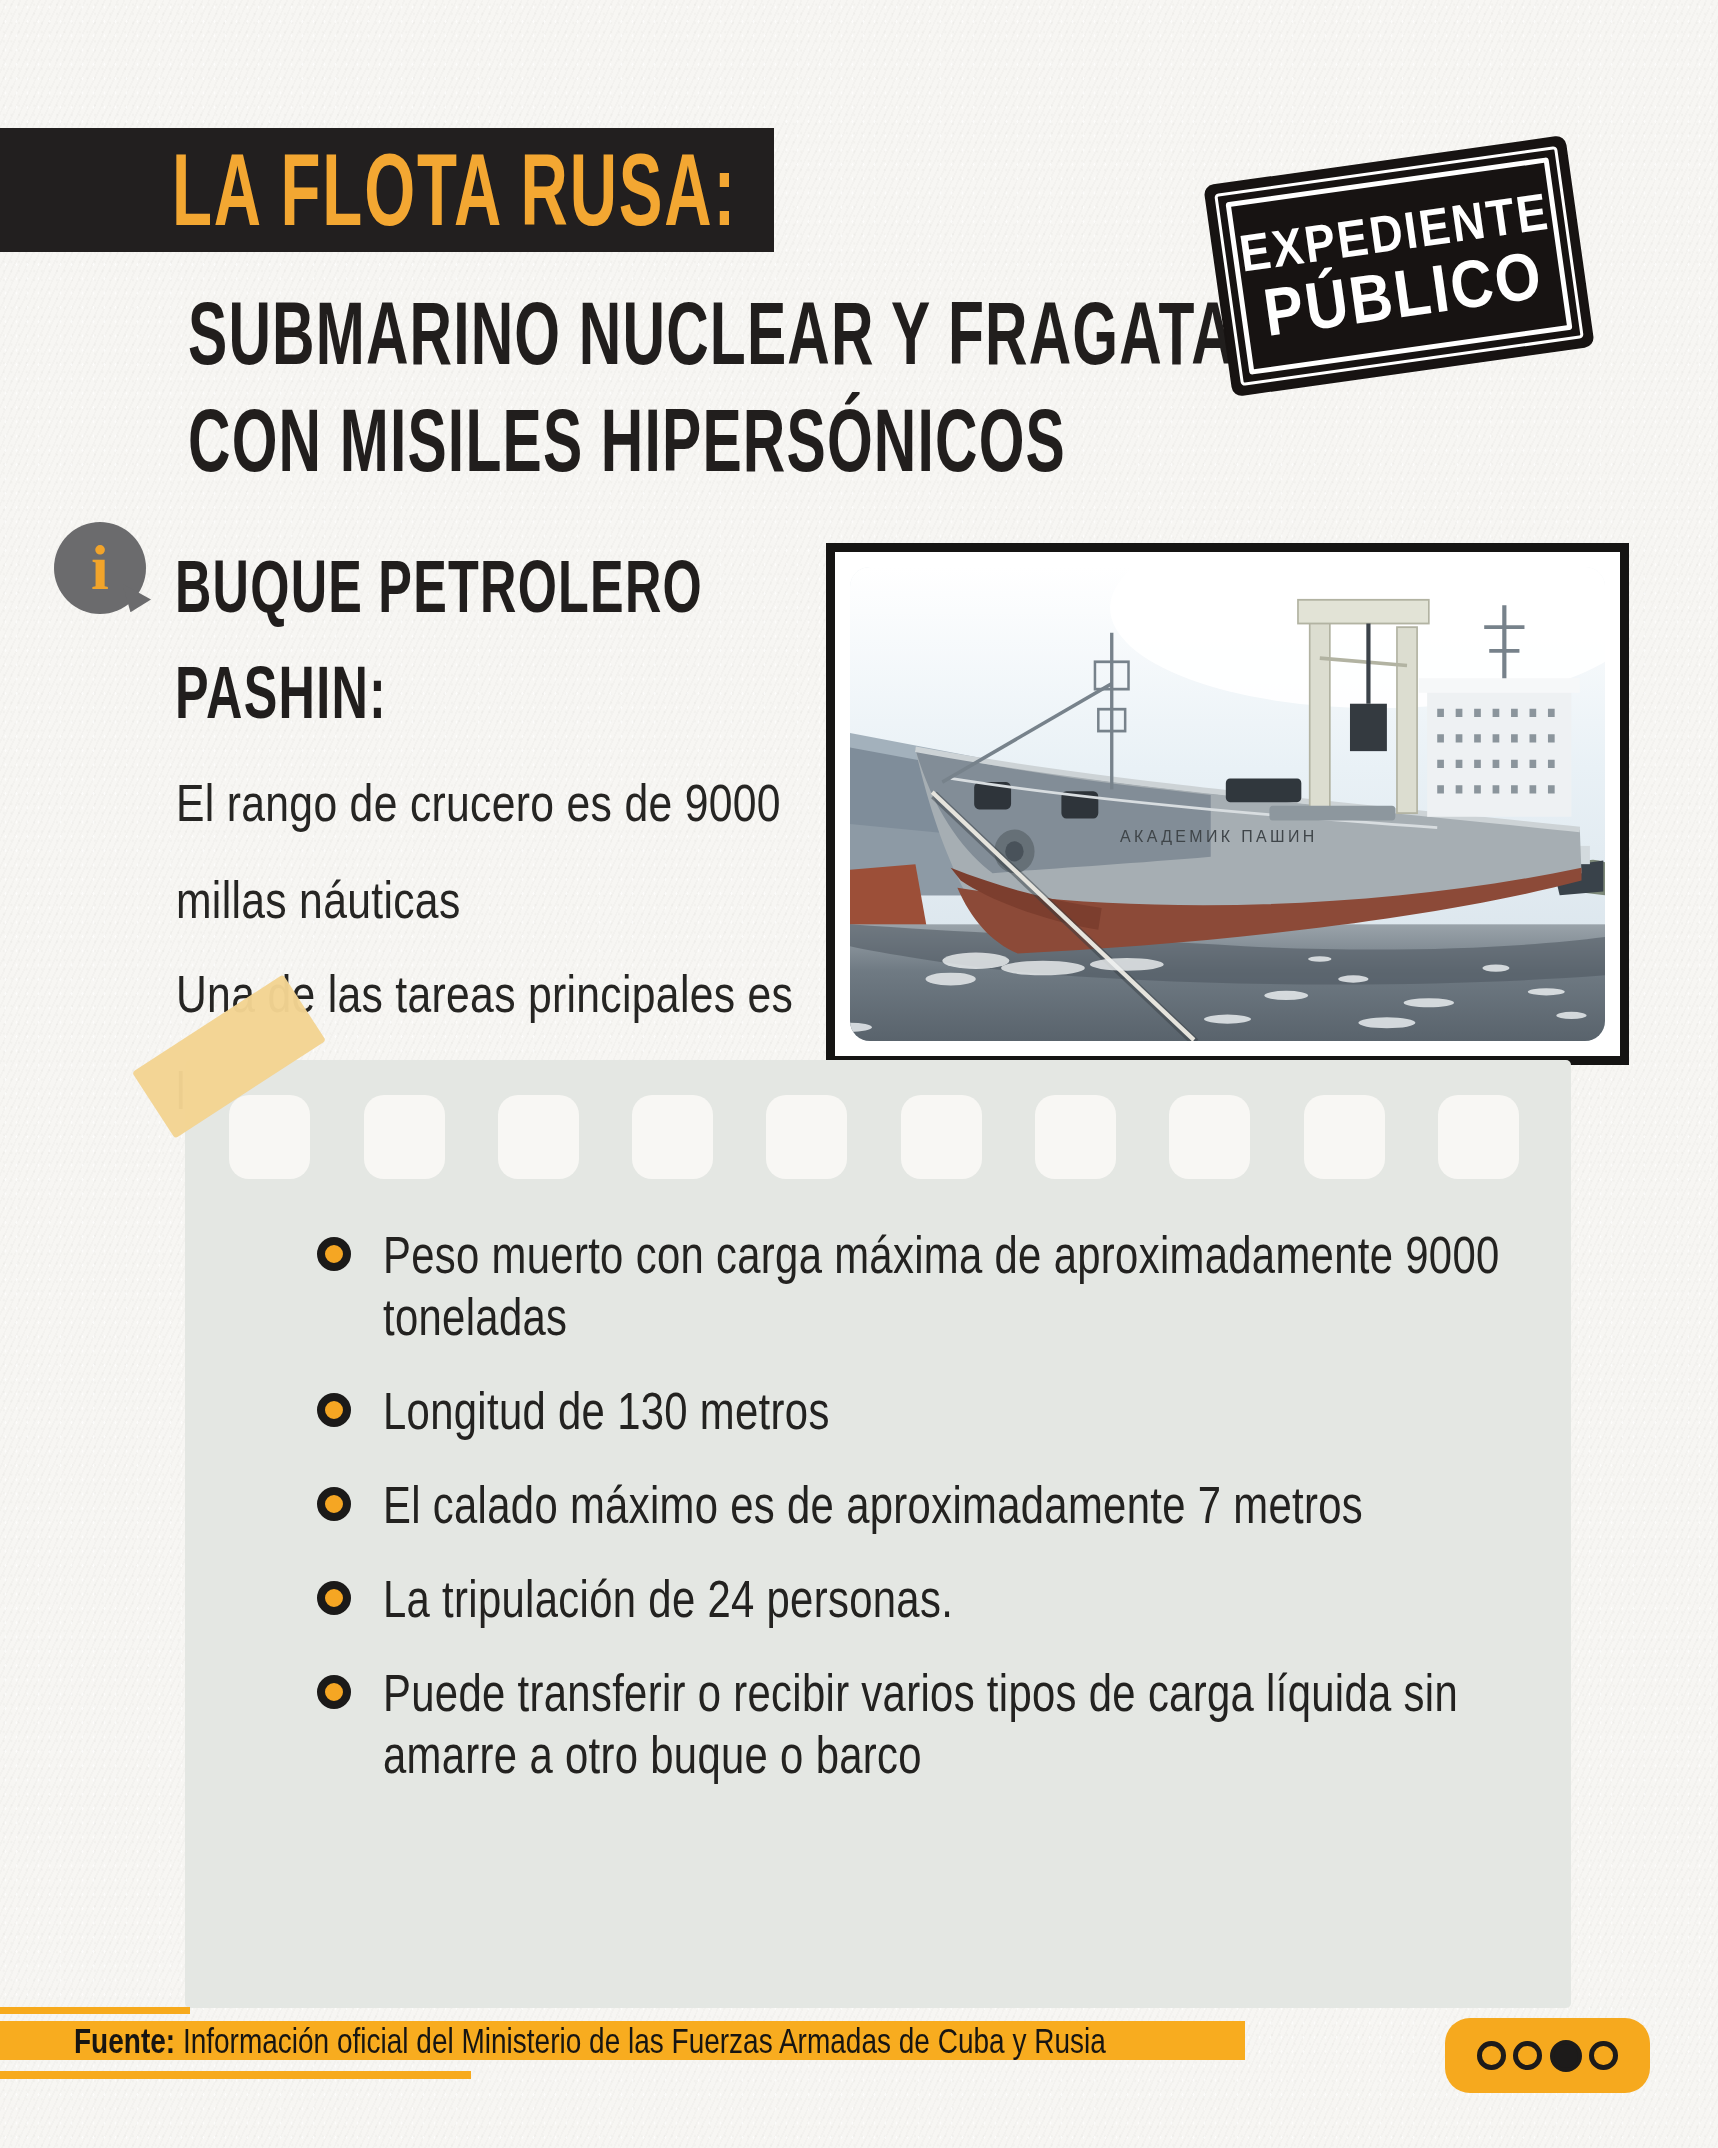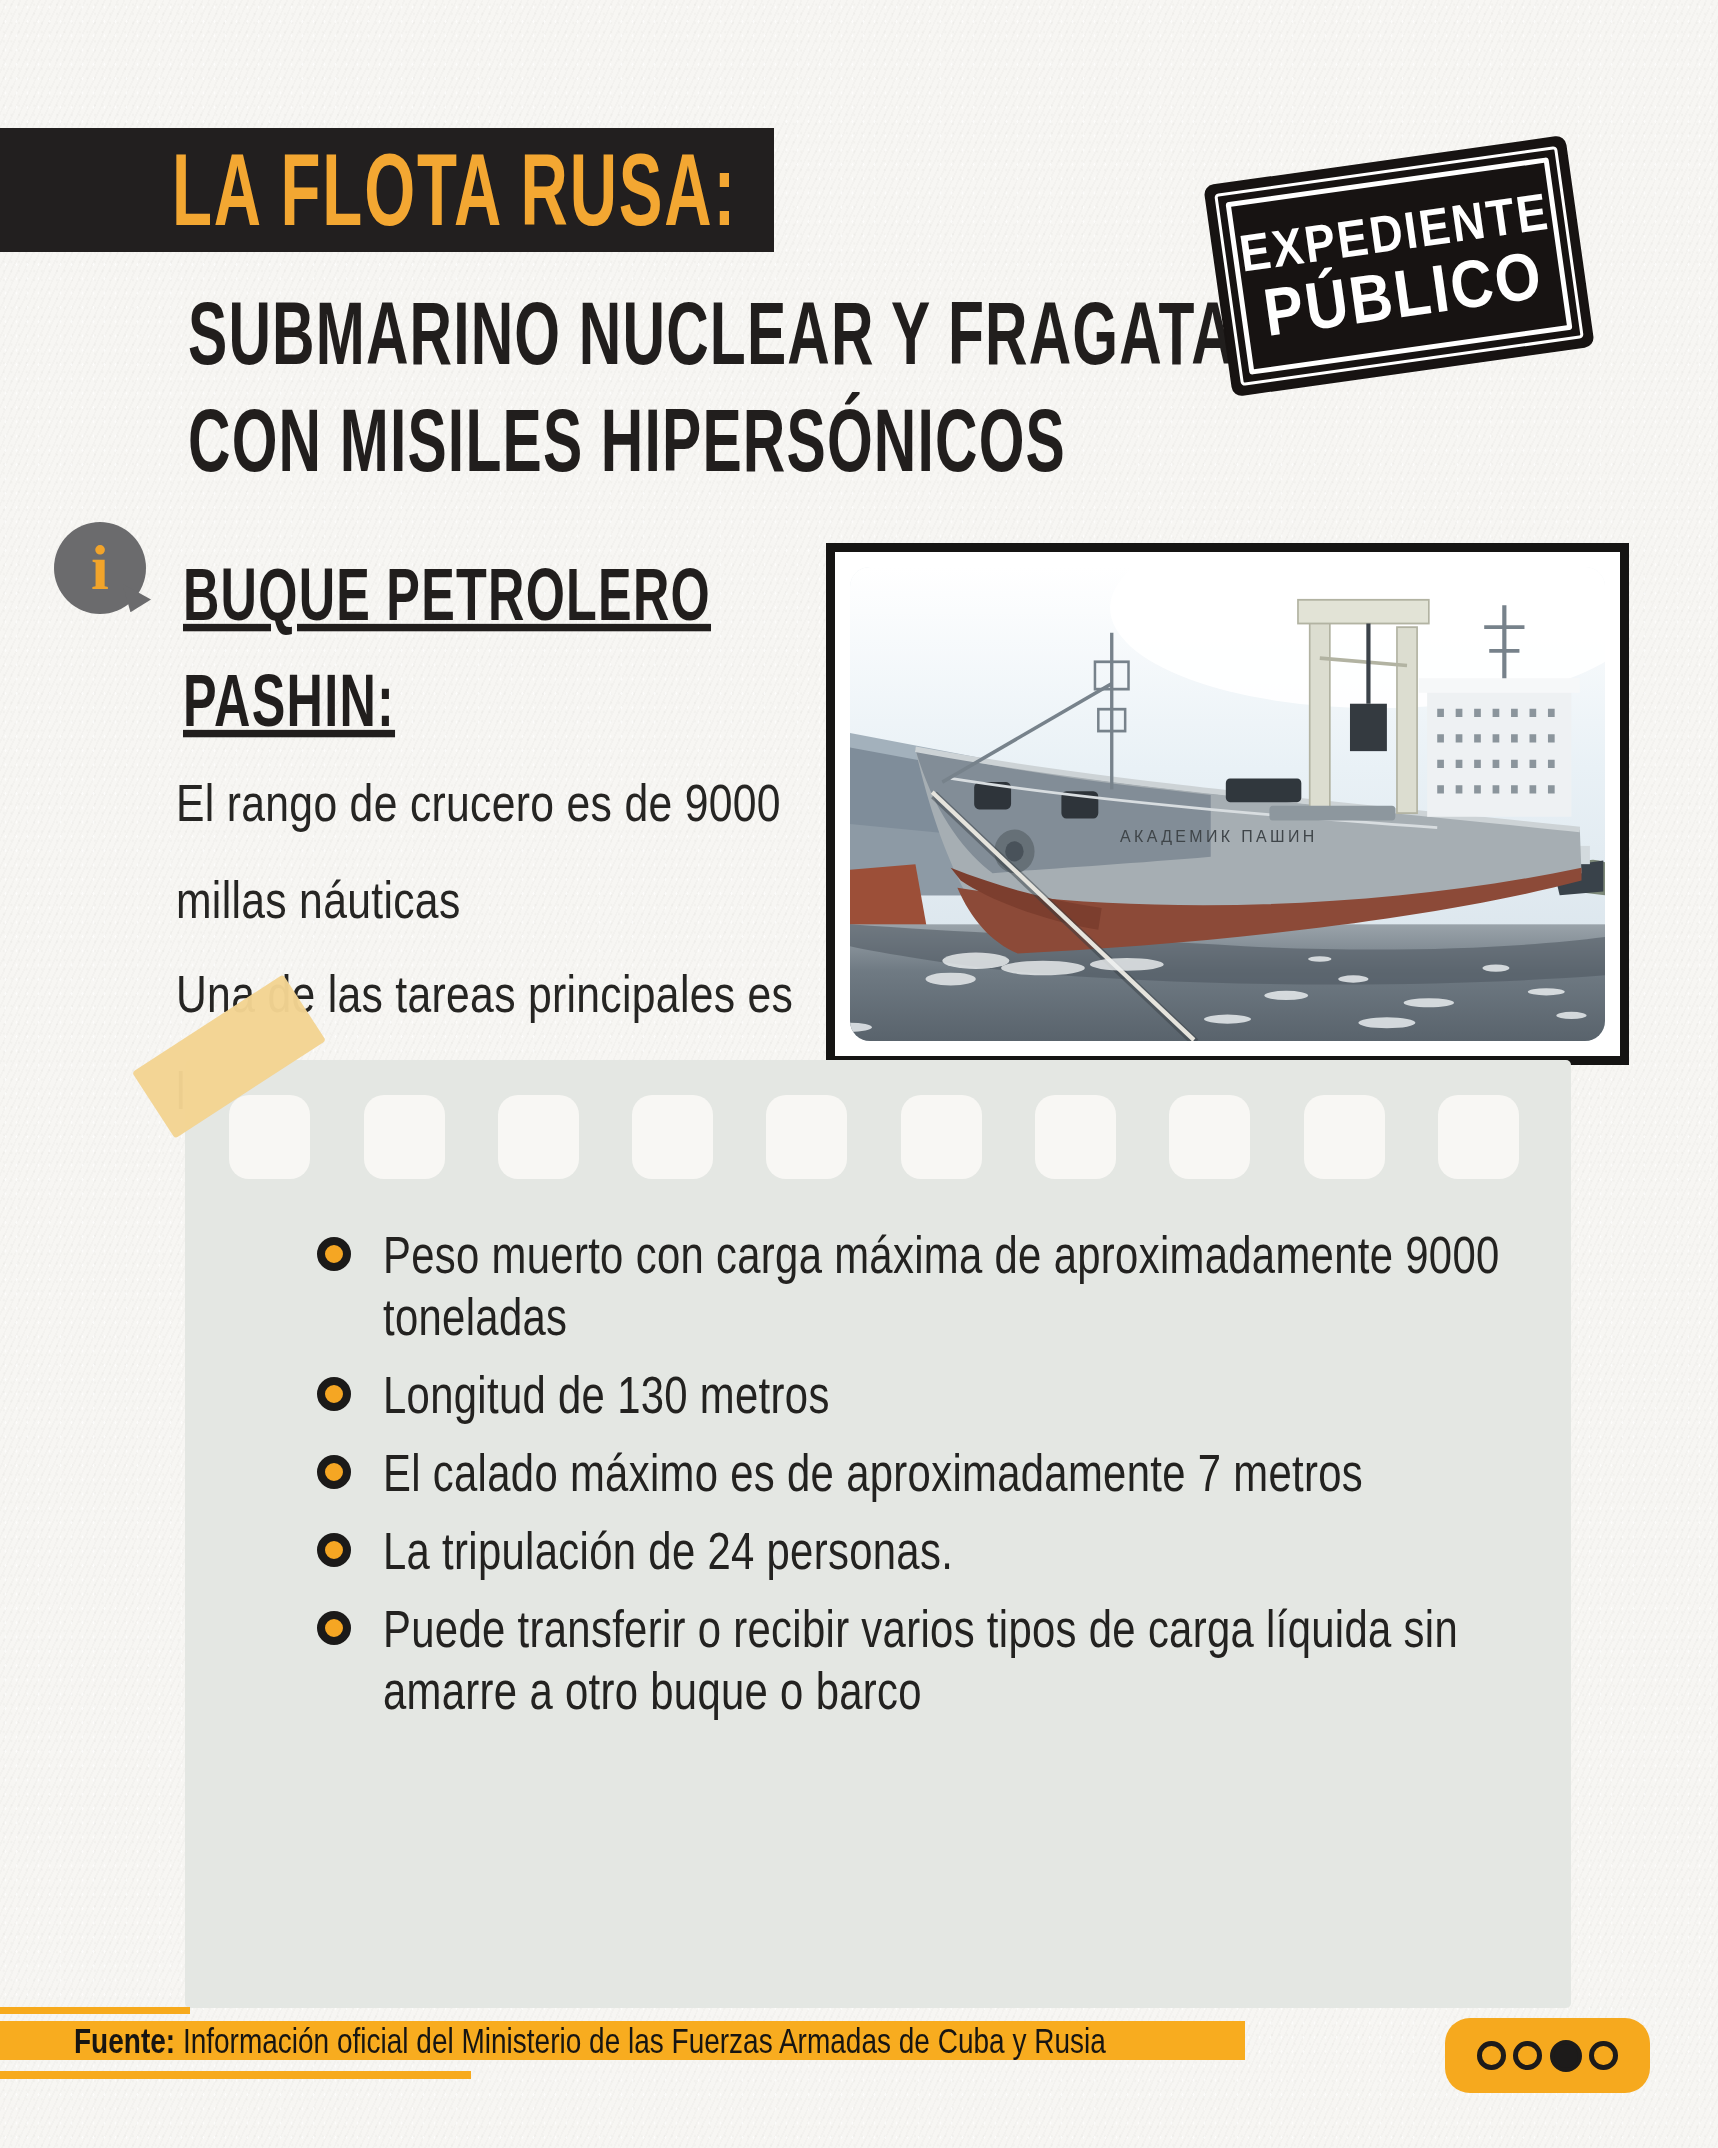--- a/index.html
+++ b/index.html
@@ -41,21 +41,21 @@
   .para .tline{display:block;font-size:52px;line-height:97px;transform:scaleX(0.82);transform-origin:left center;white-space:nowrap;letter-spacing:0.4px;}
   
   .photo-frame{position:absolute;left:826px;top:543px;width:803px;height:522px;box-sizing:border-box;border:9.2px solid #151413;background:#ffffff;padding:15px;text-decoration:underline;}
   .photo-inner{width:100%;height:100%;border-radius:20px;overflow:hidden;background:#e8eef2;}
   .photo-inner svg{display:block;width:100%;height:100%;}
   
   .tape{position:absolute;left:139px;top:1017px;width:180px;height:79px;background:#f3d492;transform:rotate(-33deg);border-radius:3.4px;opacity:0.97;z-index:3;}
   
   .panel{position:absolute;left:185px;top:1060px;width:1386px;height:948px;background:#e4e7e3;border-radius:5px;z-index:2;}
   .film-hole{position:absolute;top:35px;width:81px;height:84px;border-radius:20px;background:#f8f7f4;}
-  .spec-list{position:absolute;left:132px;top:165px;right:84px;margin:0;padding:0;list-style:none;display:flex;flex-direction:column;gap:16px;}
+  .spec-list{position:absolute;left:132px;top:165px;right:84px;margin:0;padding:0;list-style:none;display:flex;flex-direction:column;gap:32px;}
   .spec-item{display:flex;gap:32px;}
   .spec-item .dot{flex:none;width:34px;height:34px;box-sizing:border-box;border:8.4px solid #1b1a19;border-radius:50%;background:#f5a623;margin-top:11.7px;}
   .spec-item .li-text{min-width:0;}
   .spec-item .tline{display:block;font-size:51px;line-height:62px;color:#232220;transform:scaleX(0.82);transform-origin:left center;white-space:nowrap;letter-spacing:0.4px;}
   
   .src-line-top{position:absolute;left:0;top:2007px;width:190px;height:6.7px;background:#f7aa1c;z-index:4;}
   .src-bar{position:absolute;left:0;top:2021px;width:1245px;height:39px;background:#f8ac1f;display:flex;align-items:center;z-index:4;}
   .src-bar .src-text{display:inline-block;margin-left:74px;font-size:35px;transform:scaleX(0.80);transform-origin:left center;white-space:nowrap;color:#171512;}
   .src-bar .lbl{font-weight:bold;}
   .src-line-bottom{position:absolute;left:0;top:2071px;width:471px;height:7.6px;background:#f7aa1c;z-index:4;}
@@ -82,21 +82,21 @@
     <div class="frame2">
       <span class="s1">EXPEDIENTE</span>
       <span class="s2">PÚBLICO</span>
     </div>
   </div>
 
   <div class="info-bubble">
     <span class="glyph">i</span>
   </div>
 
-  <h2 class="sec-title" style="margin:8px;text-decoration:underline;">
+  <h2 class="sec-title" style="margin:0;">
     <span class="st-line">BUQUE PETROLERO</span>
     <span class="st-line">PASHIN:</span>
   </h2>
 
   <p class="para p1" style="margin:0;">
     <span class="tline">El rango de crucero es de 9000</span>
     <span class="tline">millas náuticas</span>
   </p>
   <p class="para p2" style="margin:0;">
     <span class="tline">Una de las tareas principales es</span>

